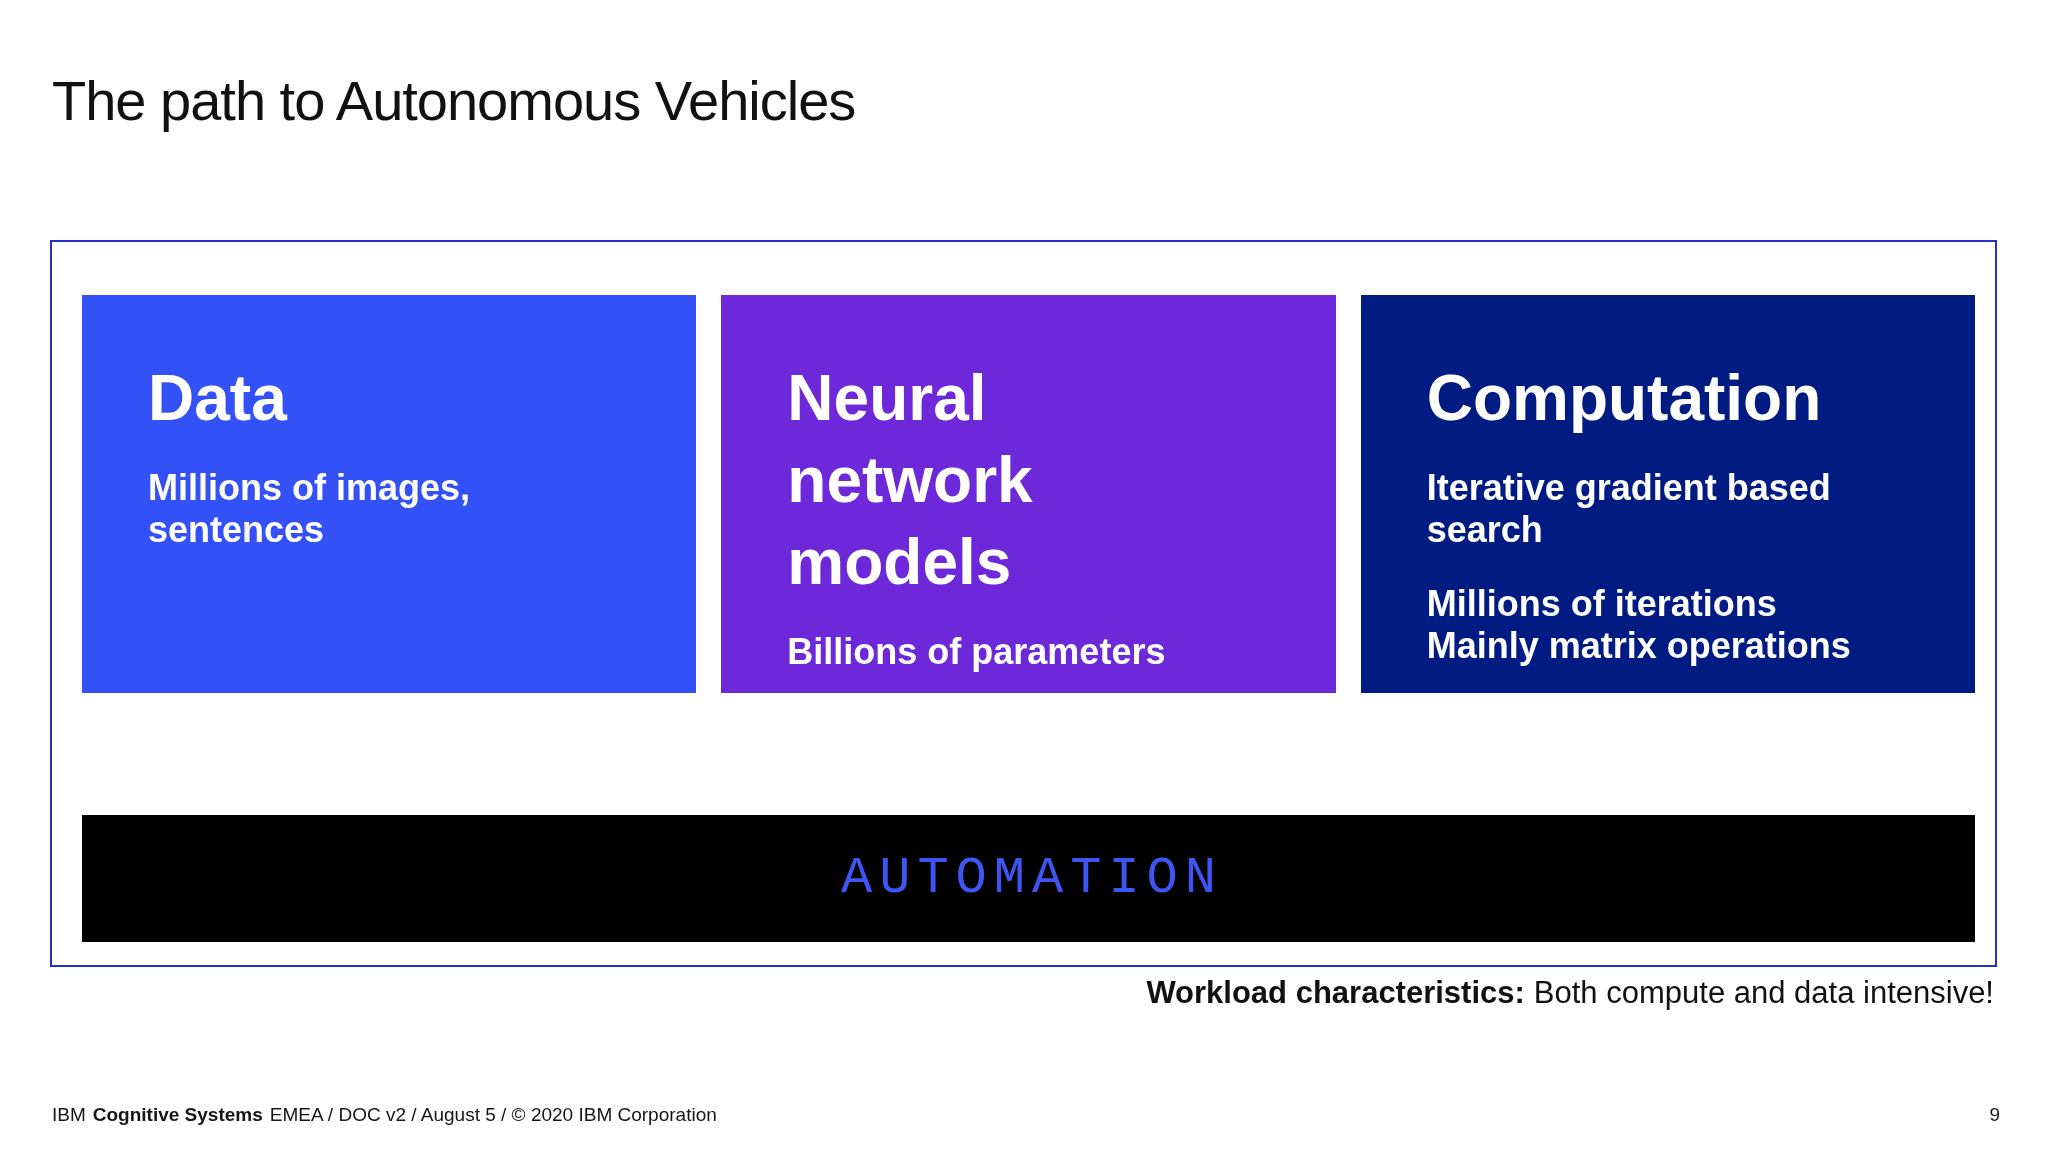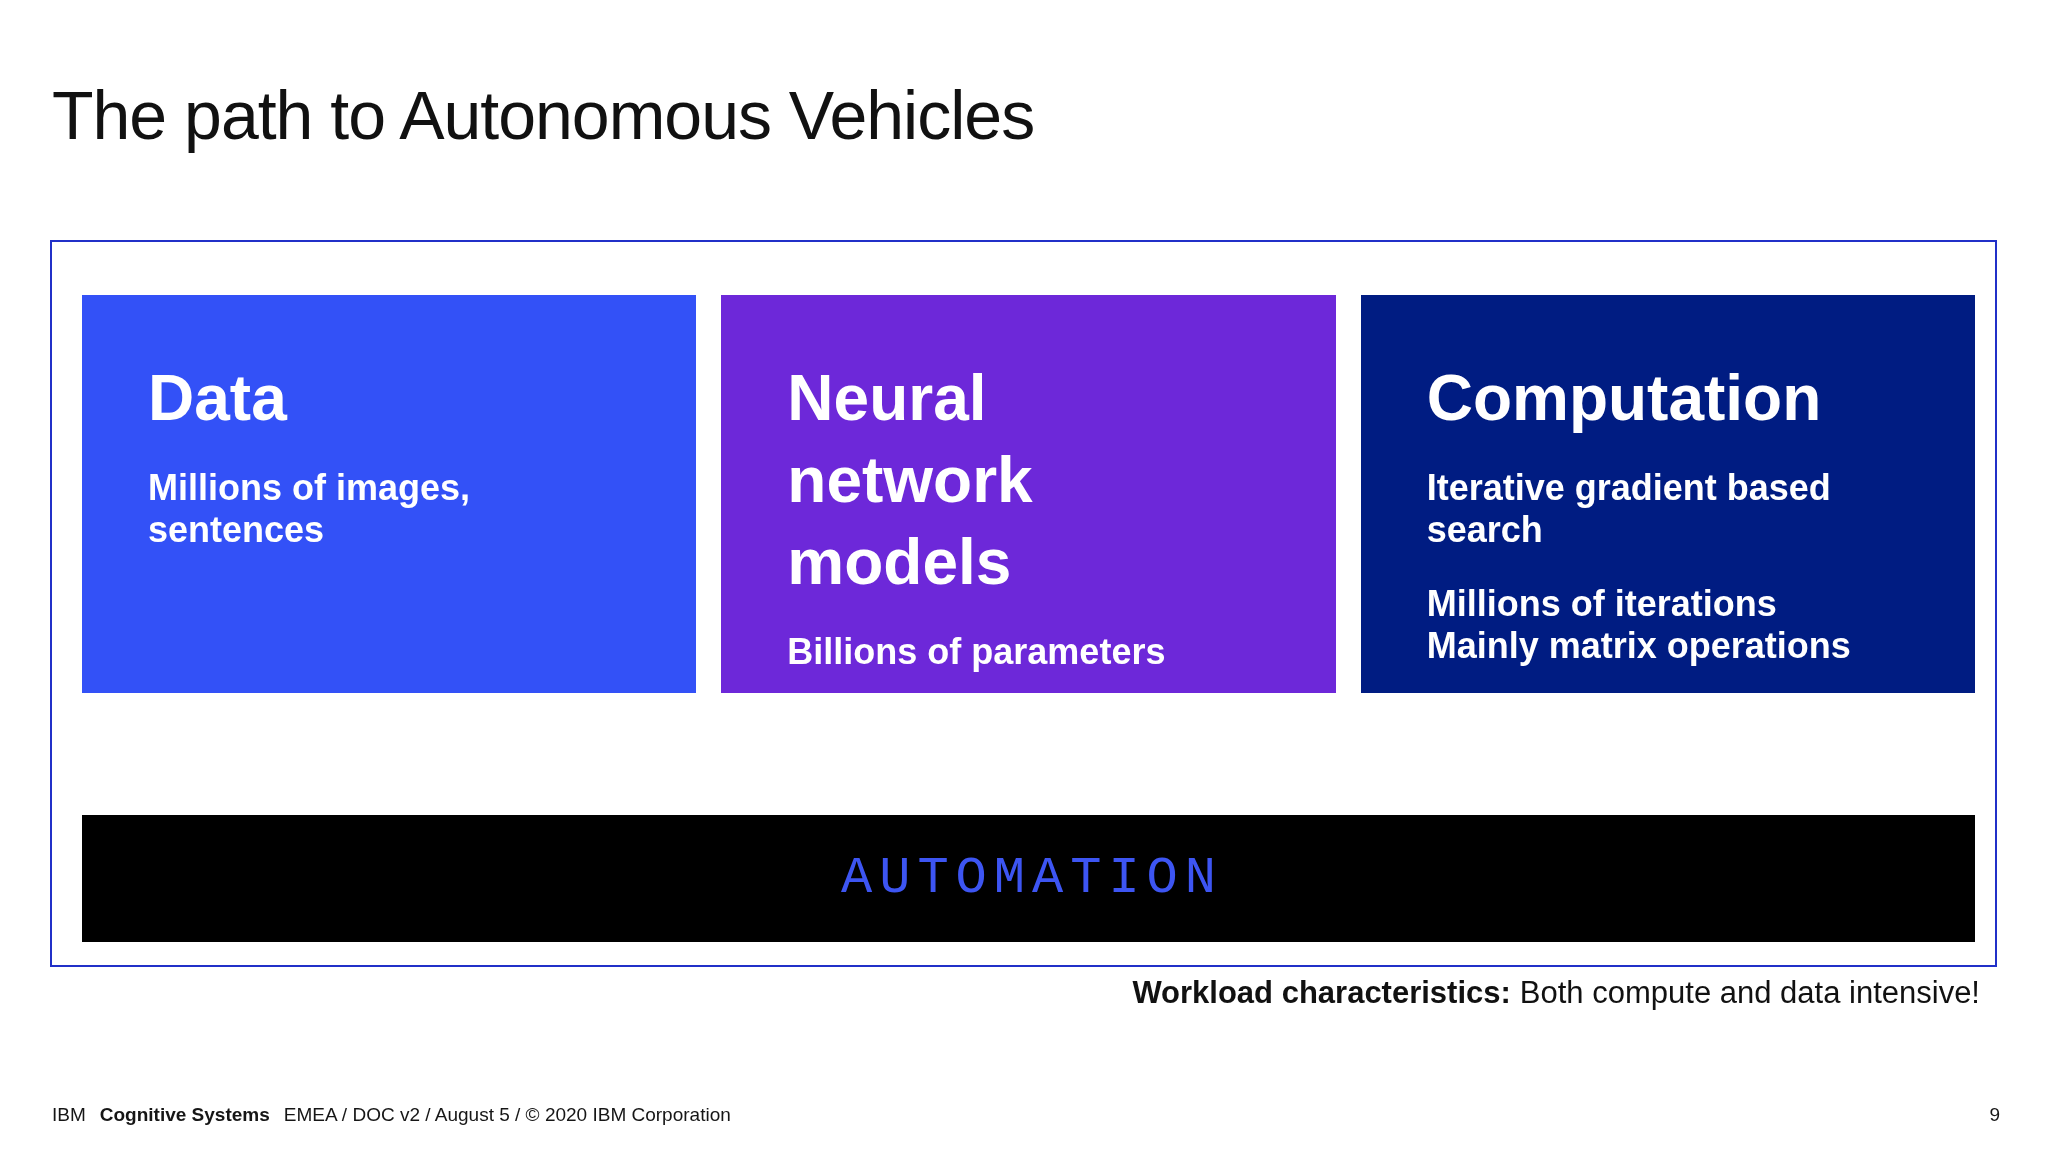--- a/index.html
+++ b/index.html
@@ -4,21 +4,21 @@
 <style>
   html,body{margin:0;padding:0;}
   body{
     width:2048px;height:1152px;position:relative;overflow:hidden;
     background:#ffffff;
     font-family:"Liberation Sans", sans-serif;
     color:#161616;
   }
   .slide-title{
     position:absolute;left:52px;top:30px;
-    font-size:68px;font-weight:400;letter-spacing:-1px;color:#111111;
+    font-size:56px;font-weight:400;letter-spacing:-1px;color:#111111;
     white-space:nowrap;
   }
   .frame{
     position:absolute;left:50px;top:240px;width:1943px;height:723px;
     border:2px solid #2130c8;background:#ffffff;
   }
   .boxes-row{
     position:absolute;left:30px;top:53px;right:20px;height:398px;
     display:flex;gap:25px;
   }
@@ -40,29 +40,29 @@
     position:absolute;left:30px;top:573px;right:20px;height:127px;
     background:#000000;
     display:flex;align-items:center;justify-content:center;
   }
   .automation-label{
     font-family:Liberation Mono, monospace;
     font-size:52px;font-weight:400;letter-spacing:7px;text-indent:7px;
     color:#3d55f2;
   }
   .workload-caption{
-    position:absolute;right:68px;top:973px;
+    position:absolute;right:54px;top:973px;
     font-size:31px;line-height:40px;color:#111111;
     display:flex;gap:9px;white-space:nowrap;
   }
   .workload-caption .bold{font-weight:700;}
   .slide-footer{
     position:absolute;left:52px;bottom:26px;
     font-size:19px;color:#161616;
-    display:flex;gap:14px;white-space:nowrap;
+    display:flex;gap:7px;white-space:nowrap;
   }
   .slide-footer .bold{font-weight:700;}
   .page-number{
     position:absolute;right:48px;bottom:26px;
     font-size:19px;color:#161616;
   }
 </style>
 </head>
 <body>
 

